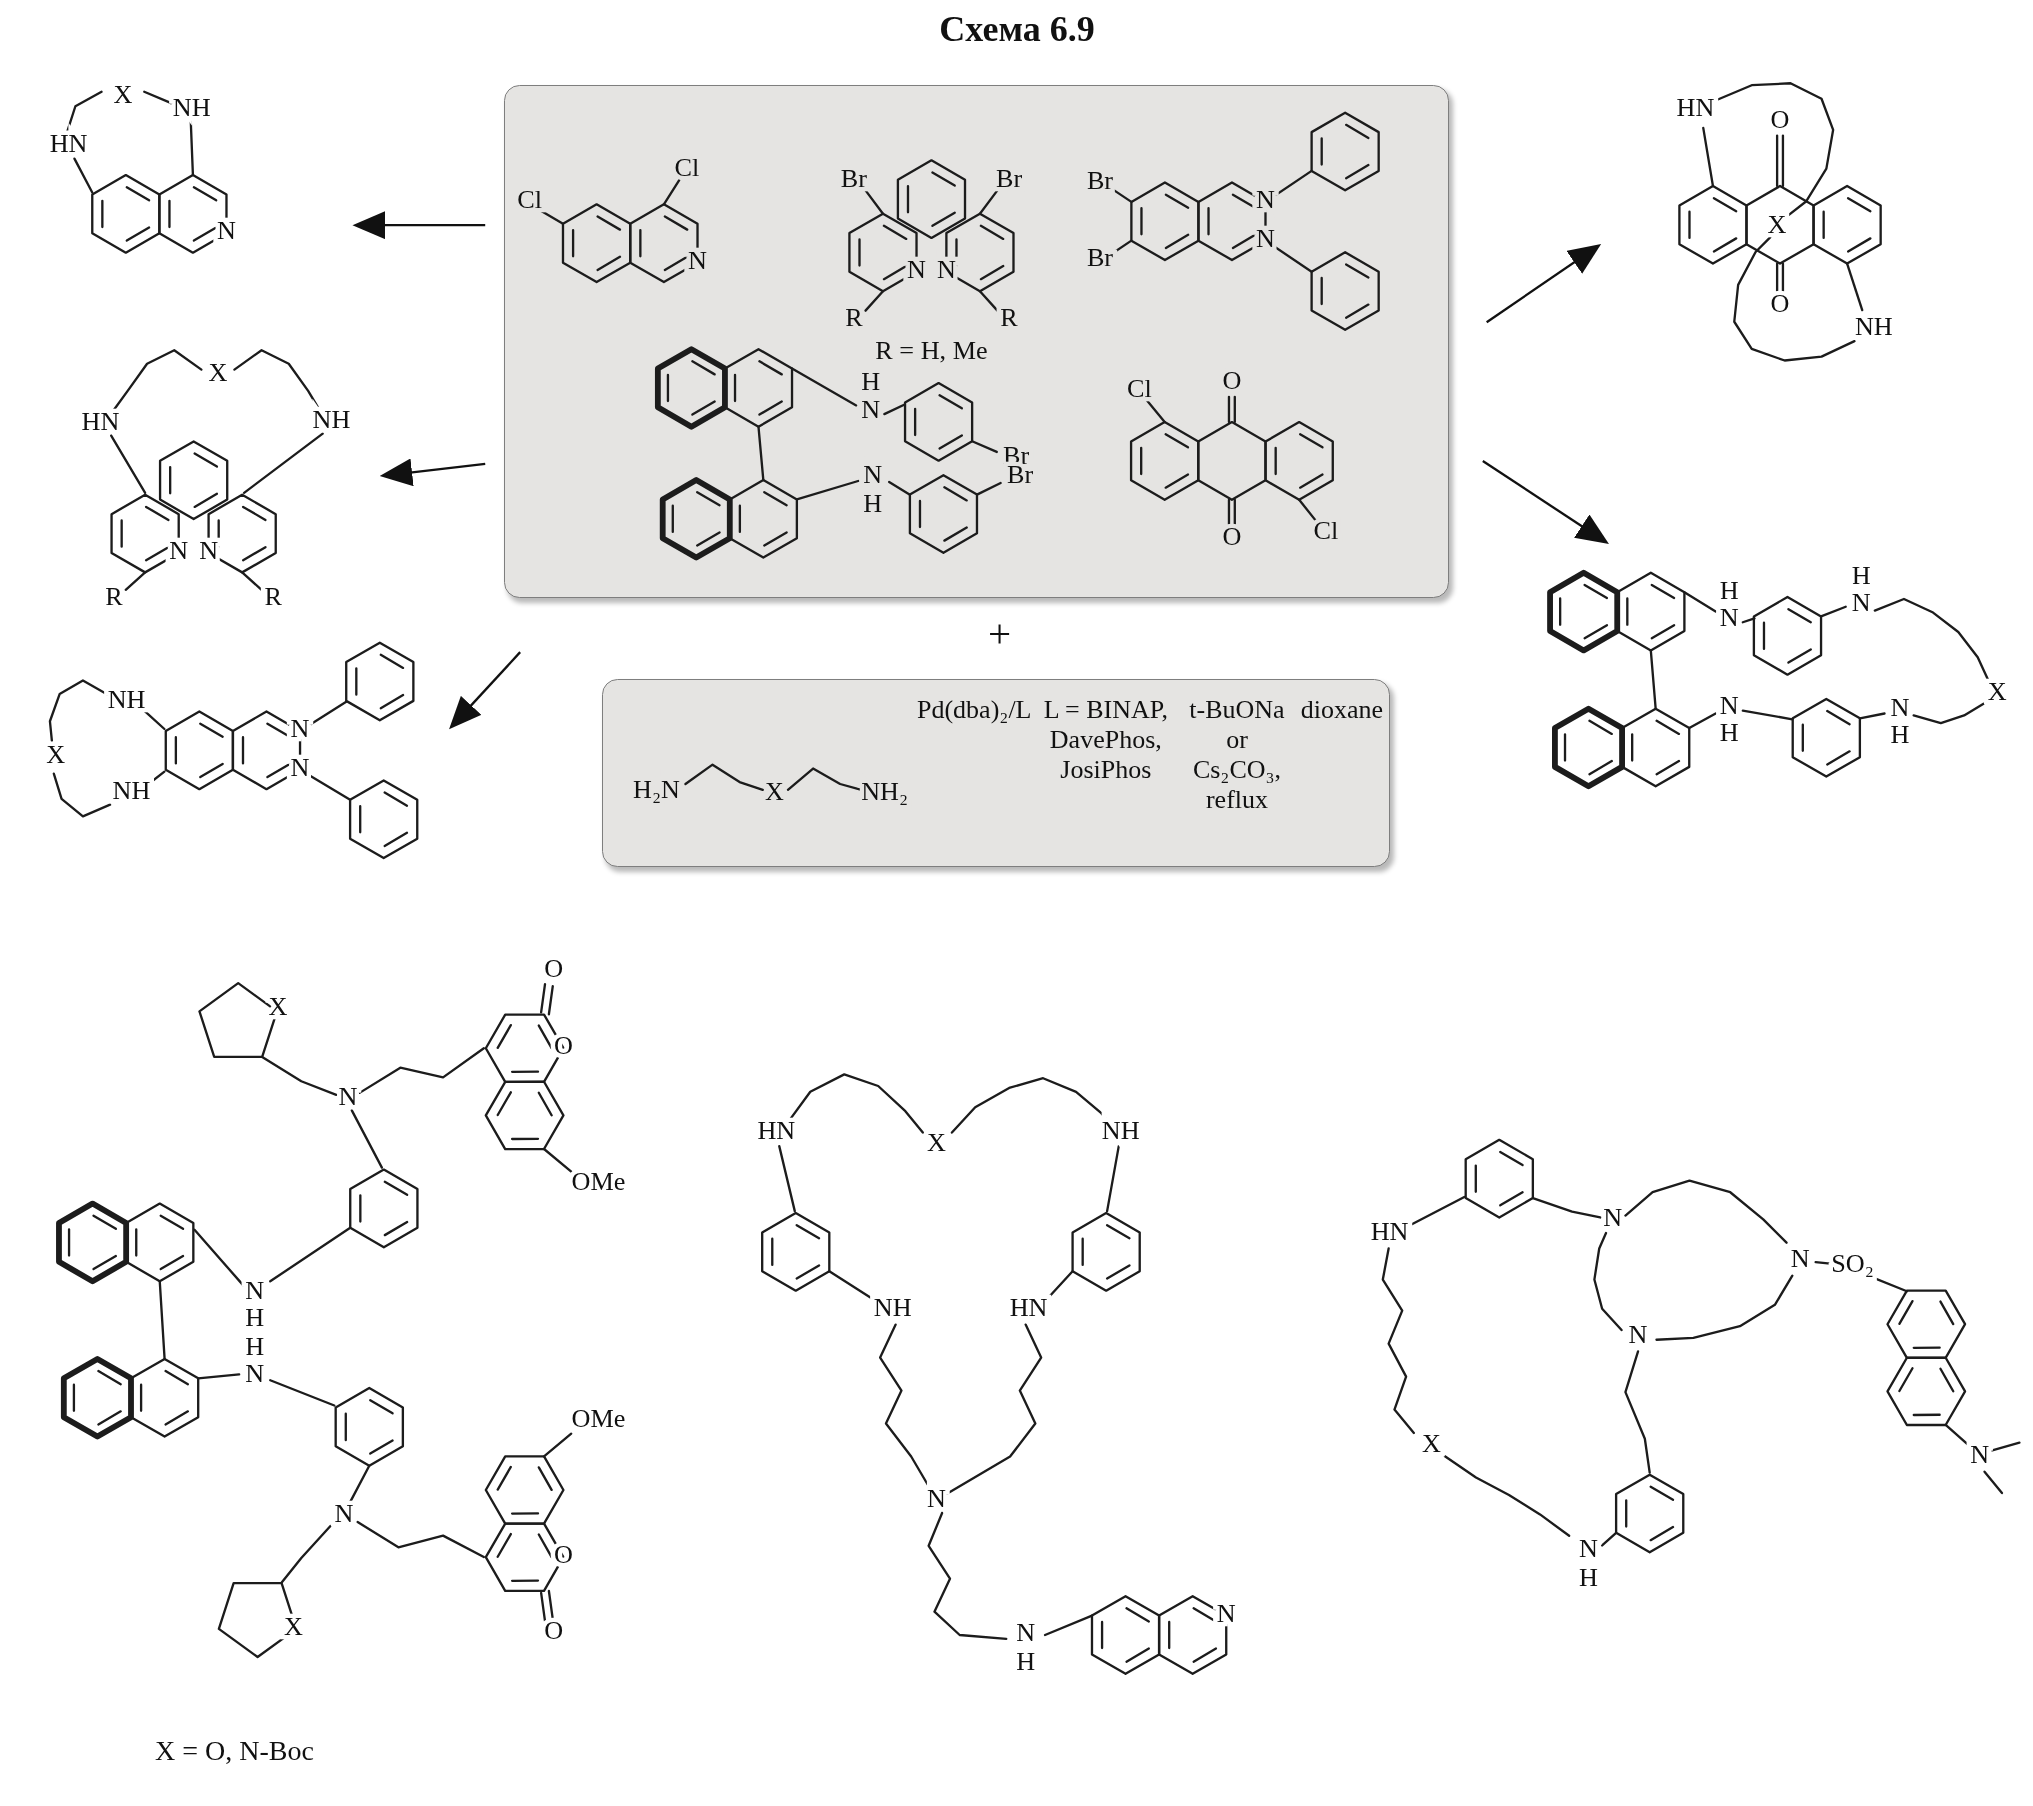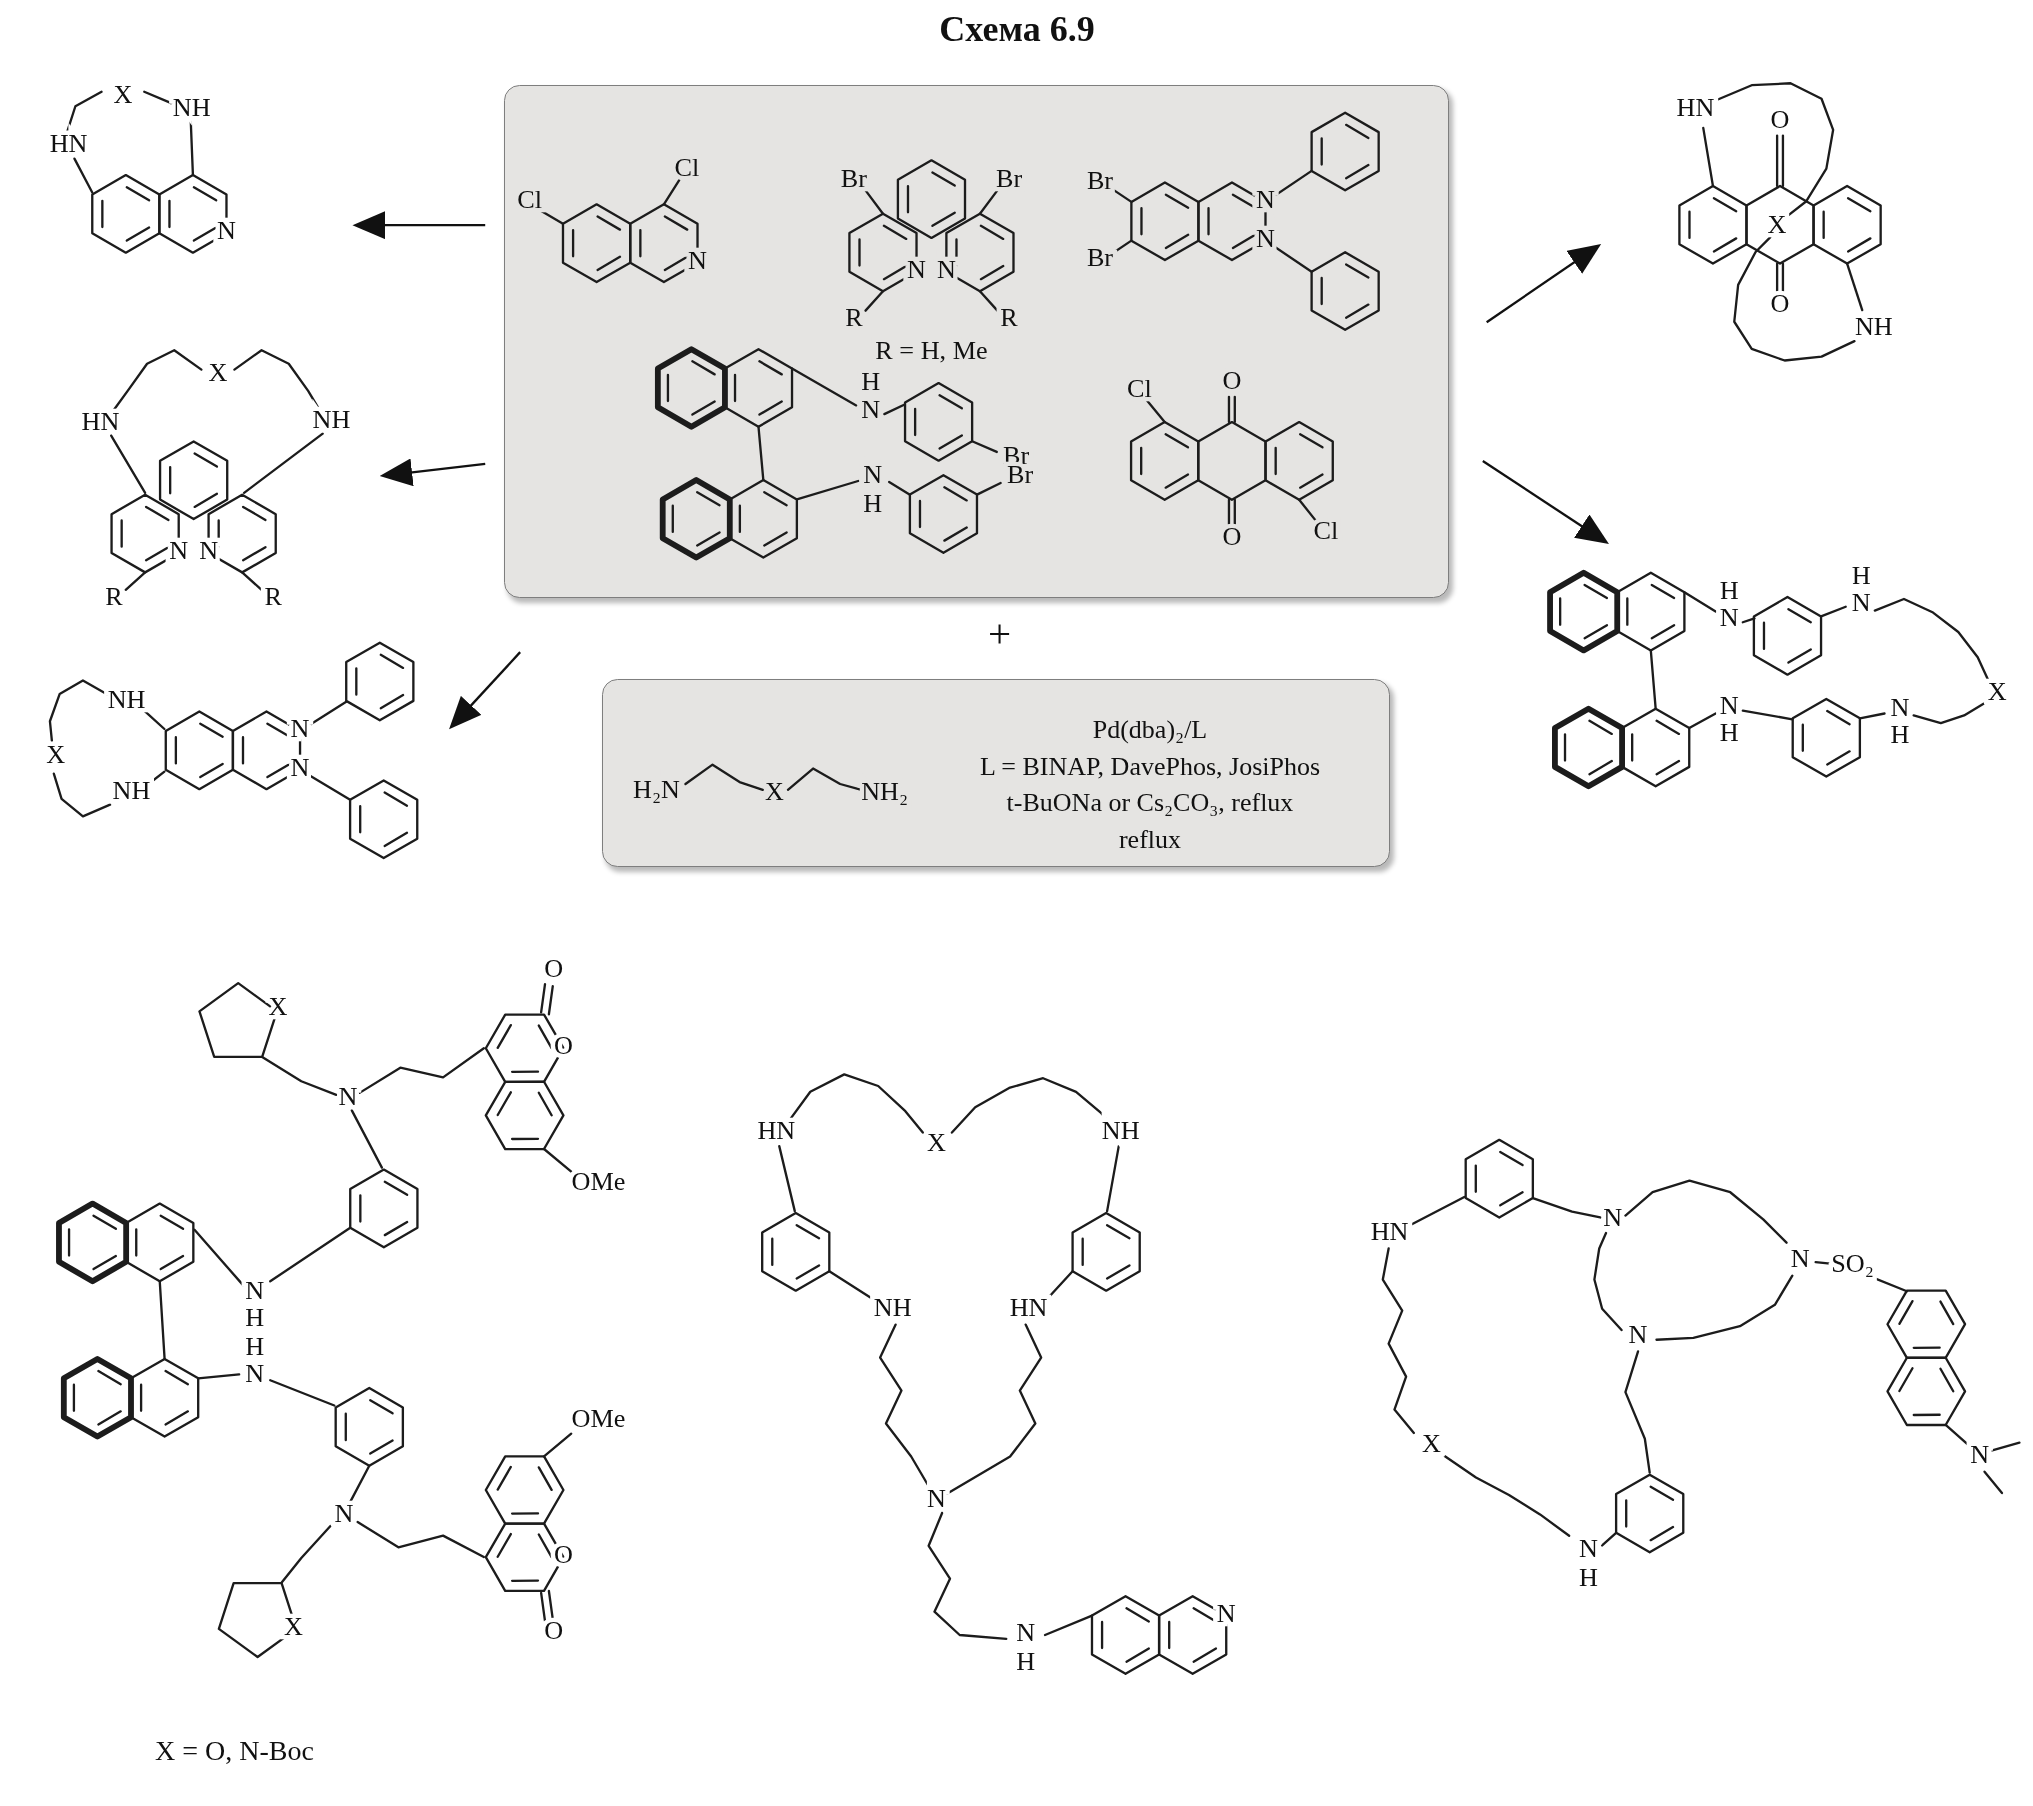--- a/index.html
+++ b/index.html
@@ -13,22 +13,22 @@
   .bond{fill:none;stroke:#1c1c1c;stroke-width:2.4;stroke-linecap:round;stroke-linejoin:round;}
   .bold{stroke-width:6;}
   .atom{font-family:"Liberation Serif",serif;font-size:27px;fill:#111;
         stroke:#fff;stroke-width:9px;paint-order:stroke;
         text-anchor:middle;dominant-baseline:middle;}
   .atom.onwhite{stroke:#fff;}
   .atom.ongray{stroke:#e5e4e2;}
   .caption{font-size:27px;}
   .arrow{stroke:#111;stroke-width:2.4;fill:none;}
   .plus{position:absolute;font-size:41px;font-weight:400;}
-  .condtext{position:absolute;display:flex;flex-direction:column;gap:6.8px;
-            text-align:center;font-size:26px;line-height:1.15;margin-top:20px;}
+  .condtext{position:absolute;display:flex;flex-direction:row;gap:6.8px;
+            text-align:center;font-size:26px;line-height:1.15;}
   .footnote{position:absolute;font-size:28px;}
 </style>
 </head>
 <body>
 
 <div class="canvas">
 
   <svg width="0" height="0" style="position:absolute" aria-hidden="true">
     <defs>
       <g id="bz">
@@ -151,21 +151,21 @@
     </g>
     <text class="atom ongray" x="36" y="68">H₂N</text>
     <text class="atom ongray" x="158" y="70">X</text>
     <text class="atom ongray" x="272" y="70">NH₂</text>
   </svg>
 
   <div class="condtext" style="left:917px;top:695px;width:466px;">
     <span>Pd(dba)₂/L</span>
     <span>L = BINAP, DavePhos, JosiPhos</span>
     <span>t-BuONa or Cs₂CO₃, reflux</span>
-    <span>reflux</span>
+    <span>dioxane</span>
   </div>
 
   <svg class="struct" style="left:24px;top:73px;" width="320" height="243" viewBox="0 0 330 250">
     <g class="bond">
       <use href="#bz" x="105" y="145"></use>
         <use href="#bz" x="174.2" y="145"></use>
       <path d="M44,62 53,34 80,19"></path>
         <path d="M124,19 150,30 162,36"></path>
       <path d="M172,50 174.2,105"></path>
       <path d="M52,88 70.4,123"></path>

